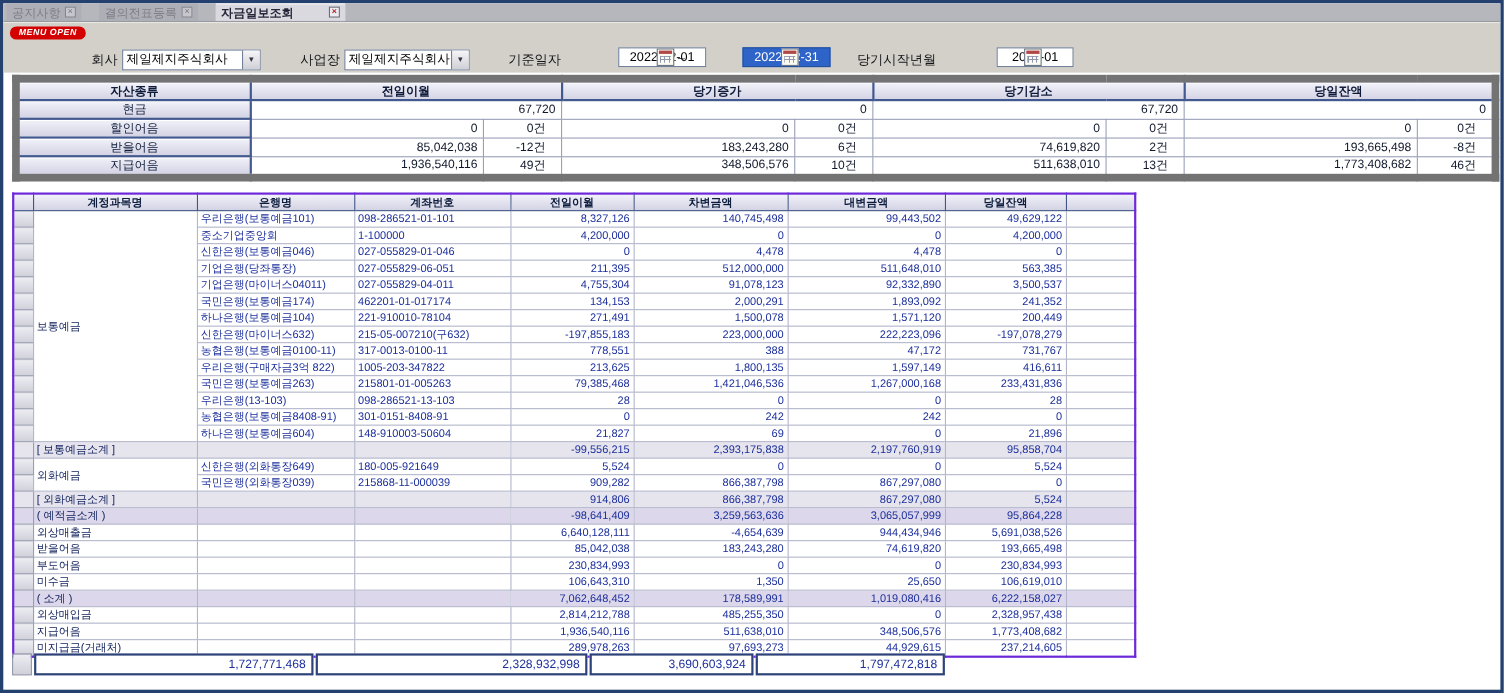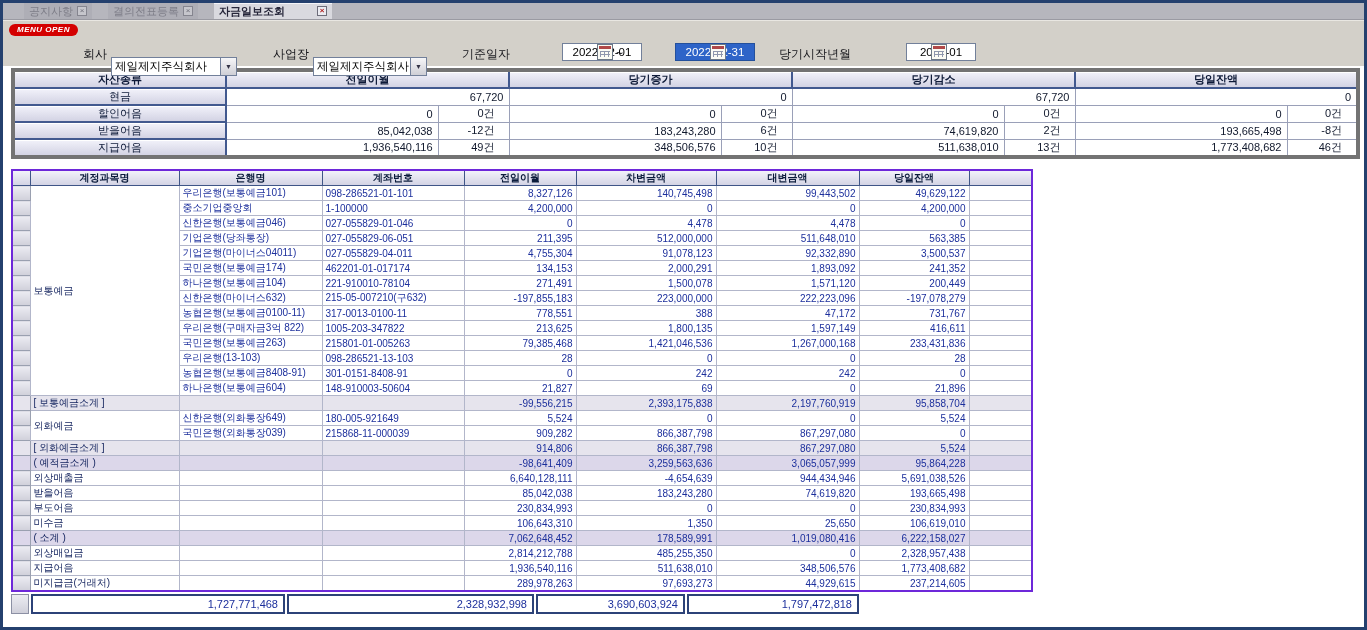--- a/index.html
+++ b/index.html
@@ -3,39 +3,39 @@
 <meta charset="utf-8">
 <style>
   * { box-sizing: border-box; margin: 0; padding: 0; }
   html,body { width: 1367px; height: 630px; }
   body { font-family: "Liberation Sans", "DejaVu Sans", sans-serif; background: #8a8f9a; }
   .window { position: relative; width: 1367px; height: 630px; background: #ffffff;
             border: 3px solid #24406e; overflow: hidden; }
 
   
   .tab-bar { height: 17px; background: #b6b6bd; display: flex; align-items: stretch;
-             padding-left: 21px; gap: 16px; border-bottom: 1px solid #9a9aa2; }
+             padding-left: 3px; gap: 16px; border-bottom: 1px solid #9a9aa2; }
   .tab { display: flex; align-items: center; gap: 4px; padding: 0 5px; font-size: 11px;
          color: #7e7e88; background: #aeaeb6; cursor: default; }
   .tab.active { background: #d9d9df; color: #26263a; font-weight: bold;
                 box-shadow: inset 0 1px 0 #f4f4f8; gap: 32px; }
   .tab-close { width: 10px; height: 10px; line-height: 8px; font-size: 8px; text-align: center;
                border: 1px solid #85858f; color: #70707a; background: #c6c6cc; }
   .tab.active .tab-close { color: #b02020; background: #ebebf1; border-color: #6d6d7a; }
 
   
   .menu-strip { position: relative; height: 20px; background: #d3d0c9; border-top: 1px solid #e9e7e2; }
   .menu-open { position: absolute; left: 6px; top: 3px; background: #d40000; color: #fff;
                font-size: 8px; font-weight: bold; font-style: italic; letter-spacing: .5px;
                padding: 1px 8px 2px; border-radius: 6px; cursor: pointer; }
 
   
   .filter-bar { position: relative; height: 26px; background: #d3d0c9; }
   .flabel { position: absolute; top: 6px; font-size: 12px; color: #15151a; text-align: right; }
-  .combo { position: absolute; top: 17px; height: 19px; background: #fff;
+  .combo { position: absolute; top: 5px; height: 19px; background: #fff;
            border: 1px solid #72809a; display: flex; align-items: stretch; }
   .combo-text { flex: 1; font-size: 11.5px; line-height: 17px; padding: 0 3px; color: #000;
                 white-space: nowrap; overflow: hidden; }
   .combo-btn { width: 16px; background: linear-gradient(#f6f6f8,#cfcfd6);
                border-left: 1px solid #72809a; font-size: 7px; color: #323244;
                display: flex; align-items: center; justify-content: center; }
   .field { position: absolute; top: 3px; height: 18px; background: #fff;
            border: 1px solid #72809a; font-size: 11.5px; display: flex; align-items: center;
            justify-content: center; color: #000; margin-left: 48px; }
   .field.selected { background: #2e64c8; color: #fff; border-color: #24509c; }
@@ -43,21 +43,21 @@
   .cal-btn { position: absolute; top: 4px; width: 16px; height: 16px;
              border: 1px solid #6d7886; background: #fbfbf4; cursor: pointer; }
   .cal-btn::before { content: ""; position: absolute; top: 1px; left: 1px; right: 1px; height: 3px;
                      background: #b04848; }
   .cal-btn::after { content: ""; position: absolute; left: 2px; right: 2px; top: 6px; bottom: 2px;
      background-image: repeating-linear-gradient(to right, #8f97ad 0 1px, transparent 1px 4px),
                        repeating-linear-gradient(to bottom, #8f97ad 0 1px, transparent 1px 3px); }
 
   
   .summary-table { margin: 2px 0 0 8px; border-collapse: collapse; table-layout: fixed;
-                   width: 1345px; font-size: 11px; border: 4px solid #737373; }
+                   width: 1345px; font-size: 11px; border: 7px solid #737373; }
   .summary-table th { height: 17px; background: linear-gradient(#f2f2fa,#d3d3e4);
                       border: 2px solid #42598f; font-weight: bold; color: #0e1a38;
                       box-shadow: inset 0 1px 0 #ffffff; }
   .summary-table td { height: 17px; border: 1px solid #9aa0b8; background: #fff;
                       color: #10182c; white-space: nowrap; overflow: hidden; }
   .summary-table td.sum-name { background: linear-gradient(#f2f2fa,#d3d3e4);
                       border: 2px solid #42598f; text-align: center; color: #0e1a38;
                       box-shadow: inset 0 1px 0 #ffffff; }
   .summary-table td.num { text-align: right; padding-right: 5px; }
   .summary-table td.cnt { text-align: right; padding-right: 14px; }

